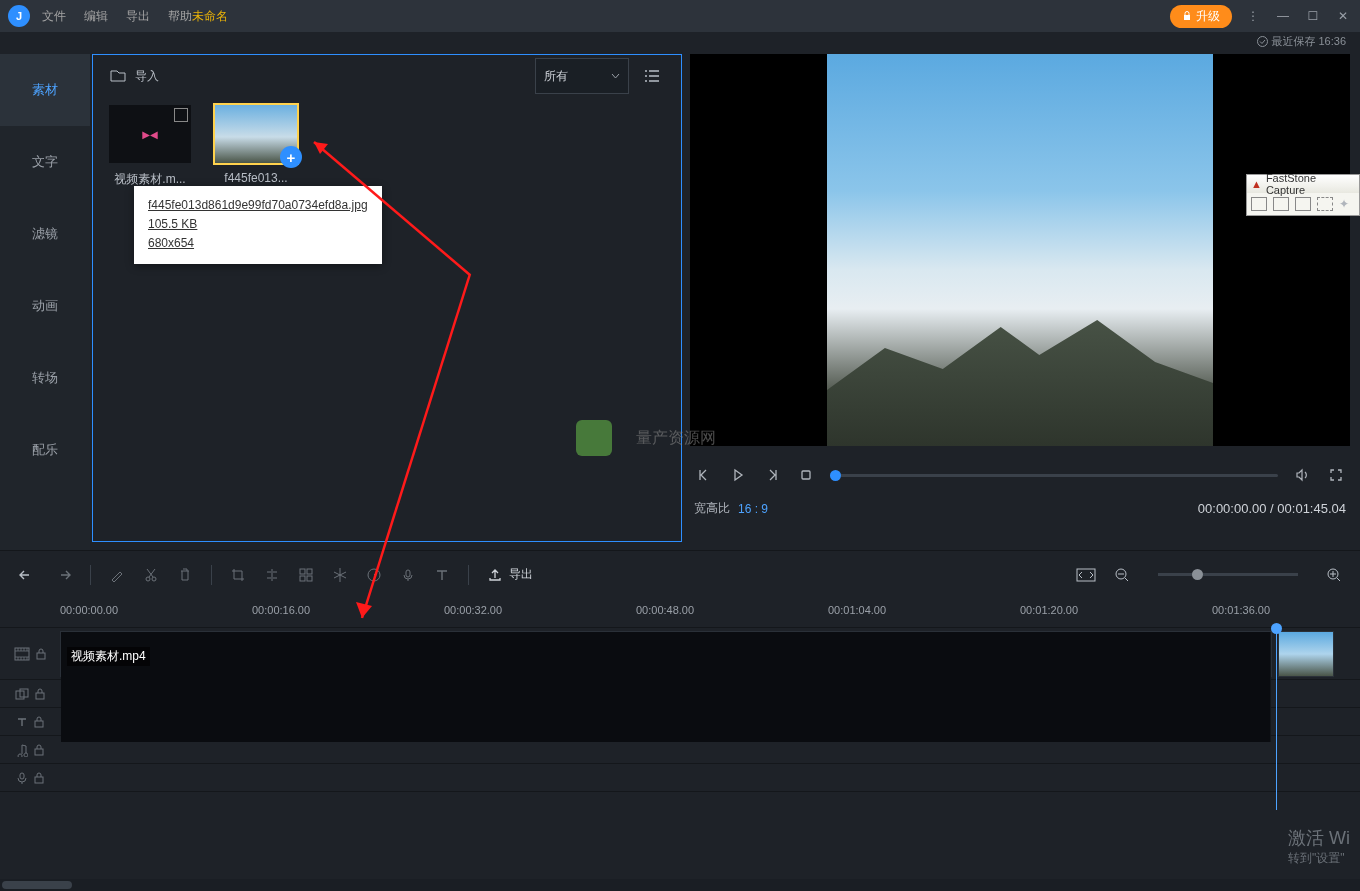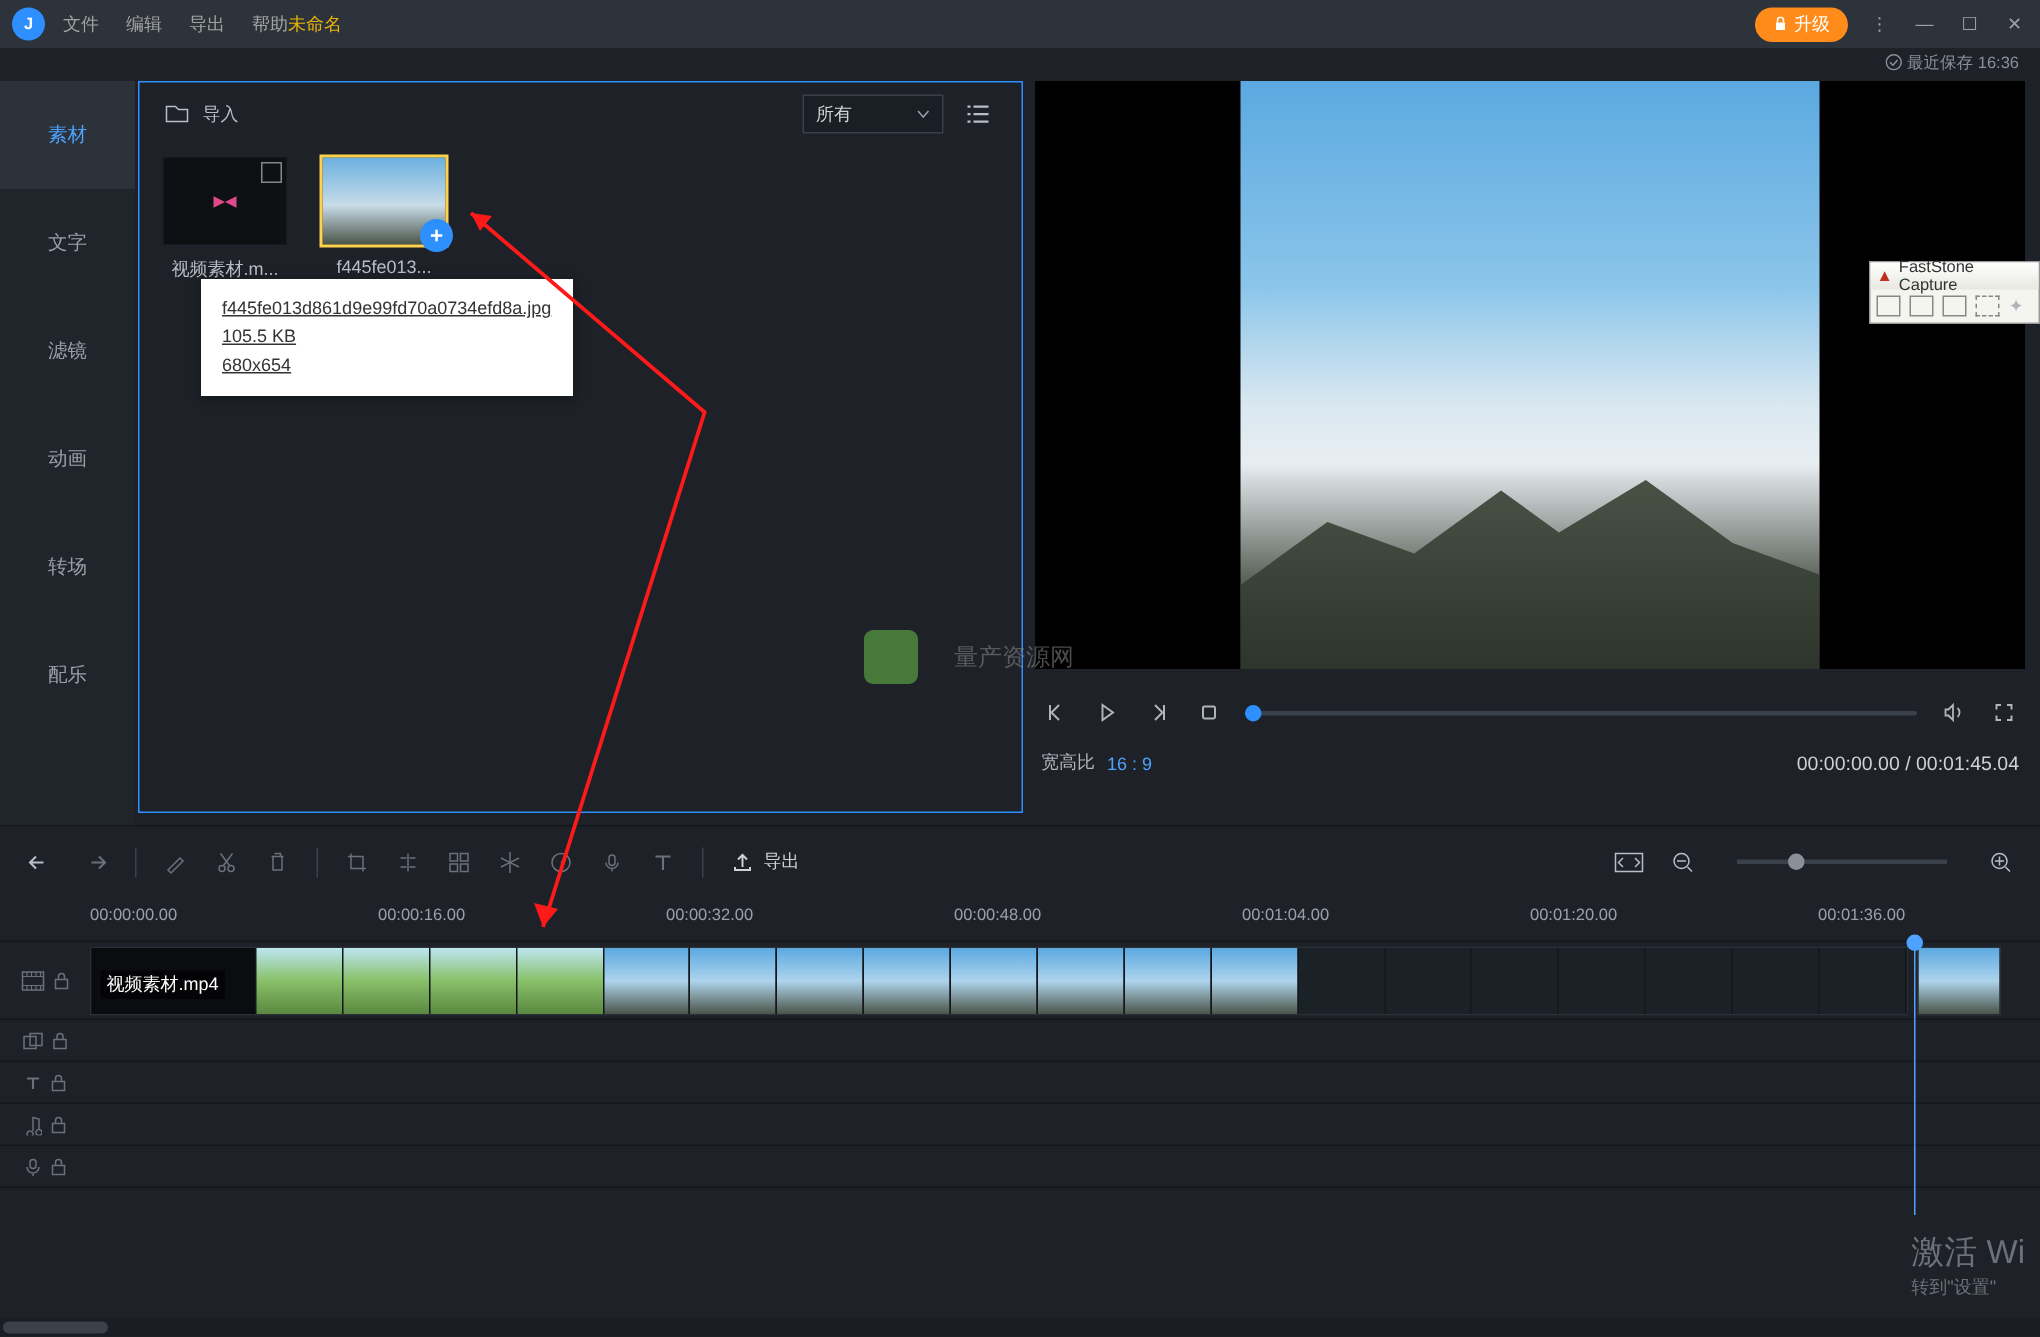--- a/index.html
+++ b/index.html
@@ -22,21 +22,21 @@
 
 .main { display: flex; height: 496px; }
 .sidebar { width: 90px; background: #20252b; display: flex; flex-direction: column; }
 .side-item { height: 72px; display: flex; align-items: center; justify-content: center; color: #9aa0a8; cursor: pointer; font-size: 13px; }
 .side-item.active { background: #2b323a; color: #4da3ff; }
 
 .media-panel { flex: 0 0 590px; border: 1px solid #2e8fff; margin: 0 0 8px 2px; }
 .media-header { height: 42px; display: flex; align-items: center; padding: 0 16px; gap: 10px; }
 .import-box { display: flex; align-items: center; gap: 8px; color: #b8bec6; }
 .media-header .spacer { flex: 1; }
-.dropdown { width: 94px; height: 26px; background: #1a1f25; border: 1px solid #3a414a; display: flex; align-items: center; padding: 0 8px; justify-content: space-between; color: #cfd3d9; border-radius: 0; }
+.dropdown { width: 94px; height: 36px; background: #1a1f25; border: 1px solid #3a414a; display: flex; align-items: center; padding: 0 8px; justify-content: space-between; color: #cfd3d9; border-radius: 0; }
 .view-toggle { width: 26px; height: 26px; display: flex; align-items: center; justify-content: center; }
 
 .thumbs { display: flex; padding: 8px 16px; gap: 24px; }
 .thumb { width: 82px; }
 .thumb-img { width: 82px; height: 58px; background: #0e1014; position: relative; display: flex; align-items: center; justify-content: center; }
 .thumb-img.selected { outline: 2px solid #ffd24d; }
 .thumb-label { text-align: center; margin-top: 8px; color: #b8bec6; font-size: 12px; white-space: nowrap; overflow: hidden; text-overflow: ellipsis; }
 .copy-badge { position: absolute; top: 3px; right: 3px; width: 14px; height: 14px; border: 1px solid #888; }
 .add-badge { position: absolute; bottom: -5px; right: -5px; width: 22px; height: 22px; background: #2e8fff; border-radius: 50%; color: #fff; display: flex; align-items: center; justify-content: center; font-size: 15px; font-weight: bold; }
 
@@ -67,21 +67,21 @@
 .zoom-dot { position: absolute; left: 34px; top: -4px; width: 11px; height: 11px; background: #8a9097; border-radius: 50%; }
 .ruler { height: 30px; display: flex; align-items: flex-end; padding-left: 60px; position: relative; border-bottom: 1px solid #14171b; }
 .ruler-label { position: absolute; color: #9aa0a8; font-size: 11px; top: 6px; }
 
 .tracks { }
 .track { height: 52px; border-bottom: 1px solid #14171b; display: flex; }
 .track.small { height: 28px; }
 .track-head { width: 60px; display: flex; align-items: center; justify-content: center; gap: 6px; color: #6b7178; }
 .track-body { flex: 1; position: relative; }
 
-.clip-video { position: absolute; left: 0; top: 3px; height: 46px; width: 1212px; background: #0e1014; display: flex; border: 1px solid #2a3038; }
+.clip-video { position: absolute; left: 0; top: 3px; height: 46px; width: 1212px; background: #0e1014; display: flex; border: 1px solid #2a3038; flex-direction: column; }
 .clip-label { position: absolute; left: 6px; top: 15px; background: rgba(0,0,0,.6); color: #fff; padding: 1px 4px; font-size: 12px; z-index: 2; }
 .frame { flex: 1; background: linear-gradient(to bottom, #5ba9e0 0%, #aed4ec 50%, #4a5548 100%); border-right: 1px solid #14171b; }
 .frame.grn { background: linear-gradient(to bottom, #bde5f0 0%, #88c068 50%, #5a8840 100%); }
 
 .clip-img { position: absolute; left: 1218px; top: 3px; height: 46px; width: 56px; background: linear-gradient(to bottom, #5ba9e0 0%, #aed4ec 50%, #4a5548 100%); border: 1px solid #2a3038; }
 
 .playhead { position: absolute; left: 1276px; top: 630px; width: 1px; height: 180px; background: #4da3ff; z-index: 10; }
 .playhead-top { position: absolute; top: -7px; left: -5px; width: 11px; height: 11px; background: #4da3ff; border-radius: 50%; }
 
 
@@ -92,21 +92,21 @@
 .wm-icon { width: 36px; height: 36px; background: #6ac04a; border-radius: 6px; }
 .wm-text { color: #888; font-size: 16px; }
 
 
 .faststone { position: absolute; right: 0; top: 174px; width: 114px; background: #f5f5f0; border: 1px solid #999; }
 .fs-title { height: 18px; background: linear-gradient(#fff,#e8e8e0); color: #333; font-size: 11px; padding: 1px 4px; display: flex; align-items: center; gap: 4px; }
 .fs-tools { height: 22px; display: flex; align-items: center; gap: 6px; padding: 0 4px; }
 .fs-tool { width: 16px; height: 14px; border: 1px solid #888; }
 
 .activate { position: absolute; right: 10px; bottom: 24px; color: #6b7178; text-align: left; }
-.activate .a1 { font-size: 22px; margin-top: 30px; }
+.activate .a1 { font-size: 18px; margin-top: 30px; }
 
 .scrollbar-h { position: absolute; bottom: 0; left: 0; right: 0; height: 12px; background: #1a1e24; }
 .scrollbar-thumb { position: absolute; left: 2px; top: 2px; width: 70px; height: 8px; background: #3a414a; border-radius: 4px; }
 
 svg { display: block; }
 </style>
 </head>
 <body>
 
 <div class="titlebar">

